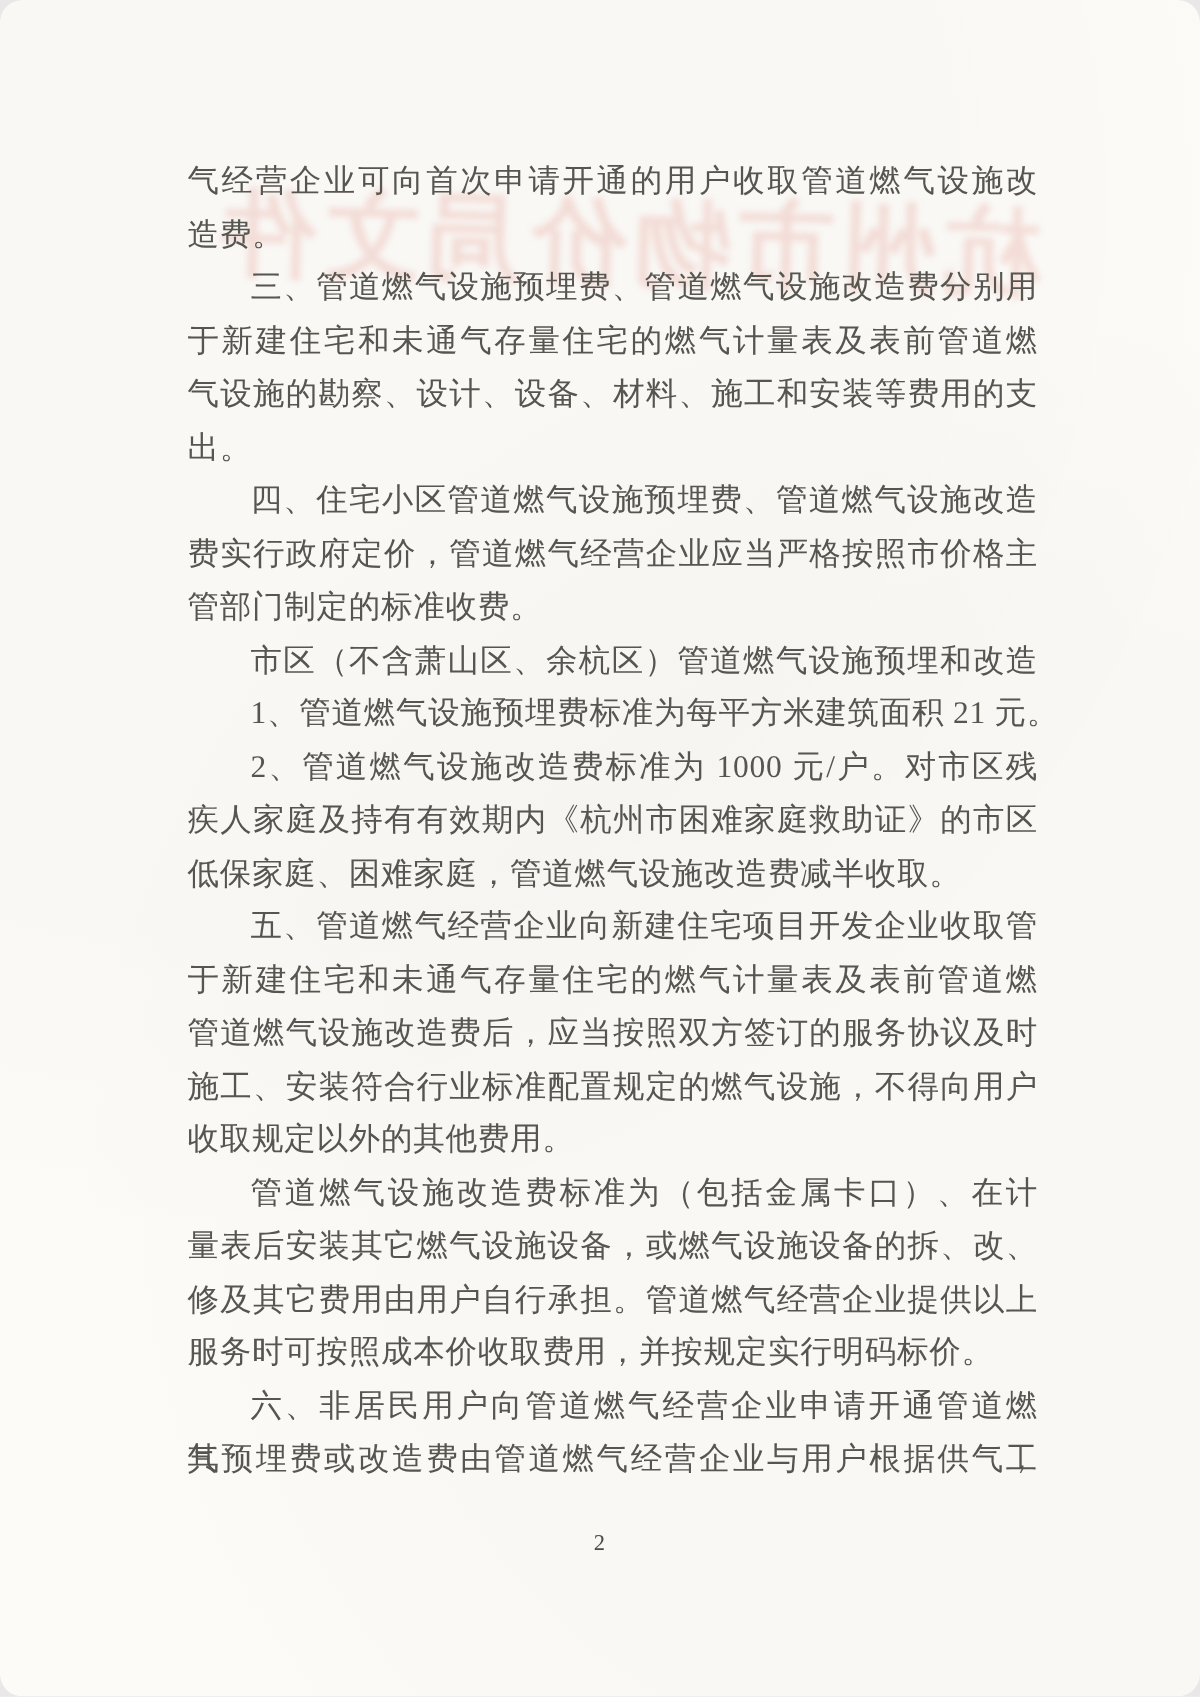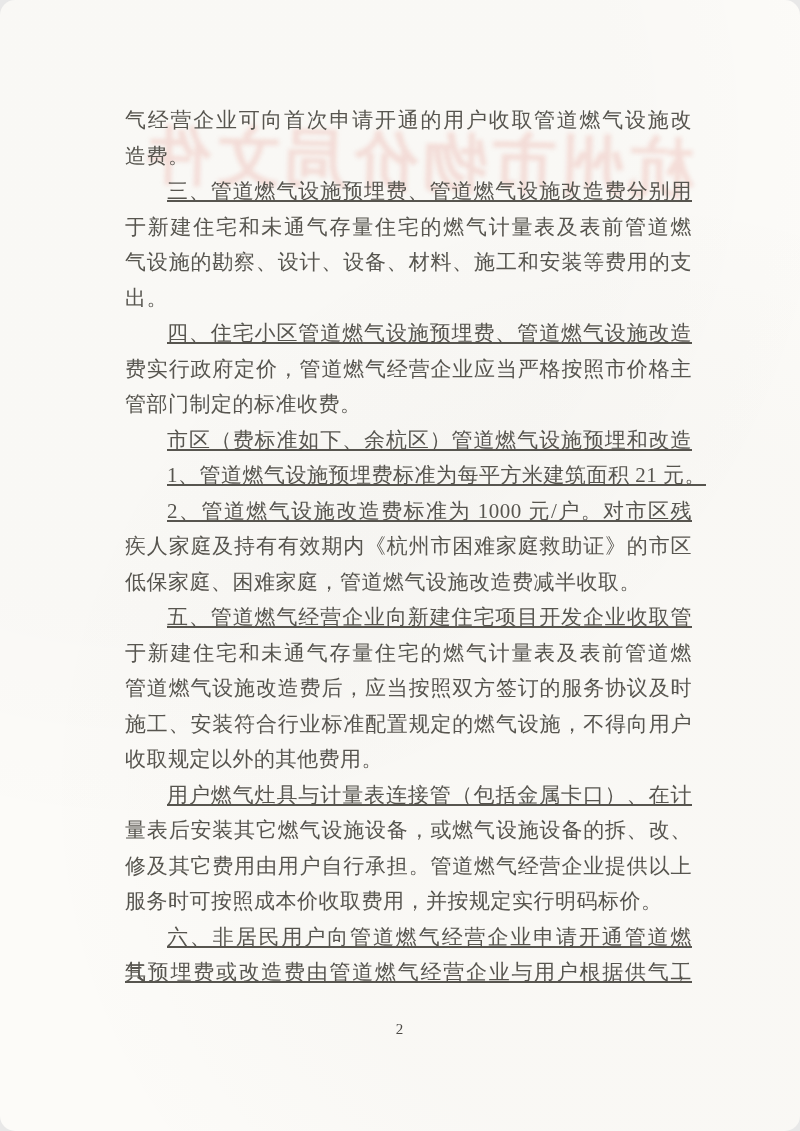--- a/index.html
+++ b/index.html
@@ -52,21 +52,20 @@
     text-align-last: left;
     letter-spacing: 0.5px;
     white-space: nowrap;
   }
   .line.justify {
     white-space: normal;
     text-align-last: justify;
   }
   .line.indent {
     text-indent: 2em;
-    text-decoration: underline;
   }
   .pagenum {
     position: absolute;
     left: 0;
     top: 1021px;
     width: 800px;
     text-align: center;
     font-size: 15px;
     color: #4c4a46;
     letter-spacing: 1px;
@@ -82,31 +81,31 @@
   <div class="textblock">
       <div class="line justify">气经营企业可向首次申请开通的用户收取管道燃气设施改</div>
       <div class="line">造费。</div>
       <div class="line indent justify">三、管道燃气设施预埋费、管道燃气设施改造费分别用</div>
       <div class="line justify">于新建住宅和未通气存量住宅的燃气计量表及表前管道燃</div>
       <div class="line justify">气设施的勘察、设计、设备、材料、施工和安装等费用的支</div>
       <div class="line">出。</div>
       <div class="line indent justify">四、住宅小区管道燃气设施预埋费、管道燃气设施改造</div>
       <div class="line justify">费实行政府定价，管道燃气经营企业应当严格按照市价格主</div>
       <div class="line">管部门制定的标准收费。</div>
-      <div class="line indent justify">市区（费标准如下、余杭区）管道燃气设施预埋和改造</div>
+      <div class="line indent justify">市区（不含萧山区、余杭区）管道燃气设施预埋和改造</div>
       <div class="line indent">1、管道燃气设施预埋费标准为每平方米建筑面积 21 元。</div>
       <div class="line indent justify">2、管道燃气设施改造费标准为 1000 元/户。对市区残</div>
       <div class="line justify">疾人家庭及持有有效期内《杭州市困难家庭救助证》的市区</div>
       <div class="line">低保家庭、困难家庭，管道燃气设施改造费减半收取。</div>
       <div class="line indent justify">五、管道燃气经营企业向新建住宅项目开发企业收取管</div>
       <div class="line justify">于新建住宅和未通气存量住宅的燃气计量表及表前管道燃</div>
       <div class="line justify">管道燃气设施改造费后，应当按照双方签订的服务协议及时</div>
       <div class="line justify">施工、安装符合行业标准配置规定的燃气设施，不得向用户</div>
       <div class="line">收取规定以外的其他费用。</div>
-      <div class="line indent justify">用户燃气灶具与计量表连接管（包括金属卡口）、在计</div>
+      <div class="line indent justify">管道燃气设施改造费标准为（包括金属卡口）、在计</div>
       <div class="line justify">量表后安装其它燃气设施设备，或燃气设施设备的拆、改、</div>
       <div class="line justify">修及其它费用由用户自行承担。管道燃气经营企业提供以上</div>
       <div class="line">服务时可按照成本价收取费用，并按规定实行明码标价。</div>
       <div class="line indent justify">六、非居民用户向管道燃气经营企业申请开通管道燃气，</div>
       <div class="line justify">其预埋费或改造费由管道燃气经营企业与用户根据供气工</div>
     </div>
 
   <div class="pagenum">2</div>
 
 </div>

